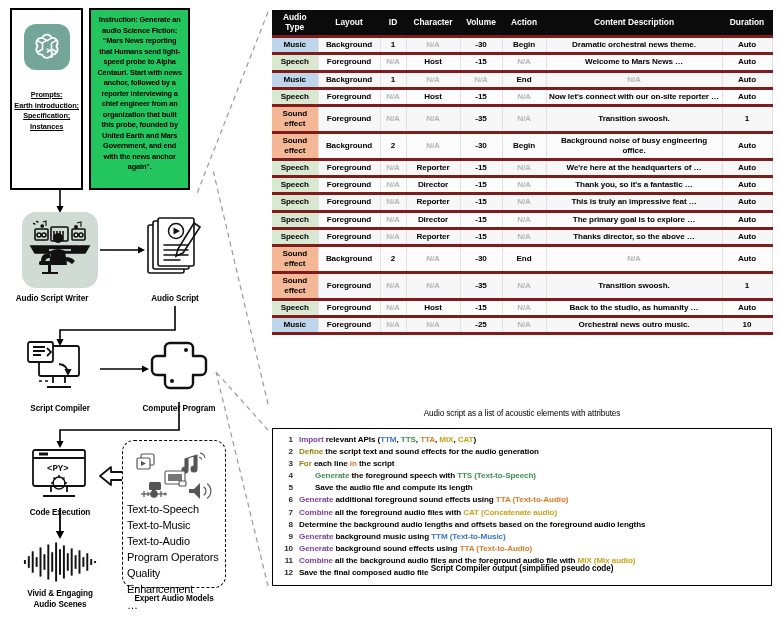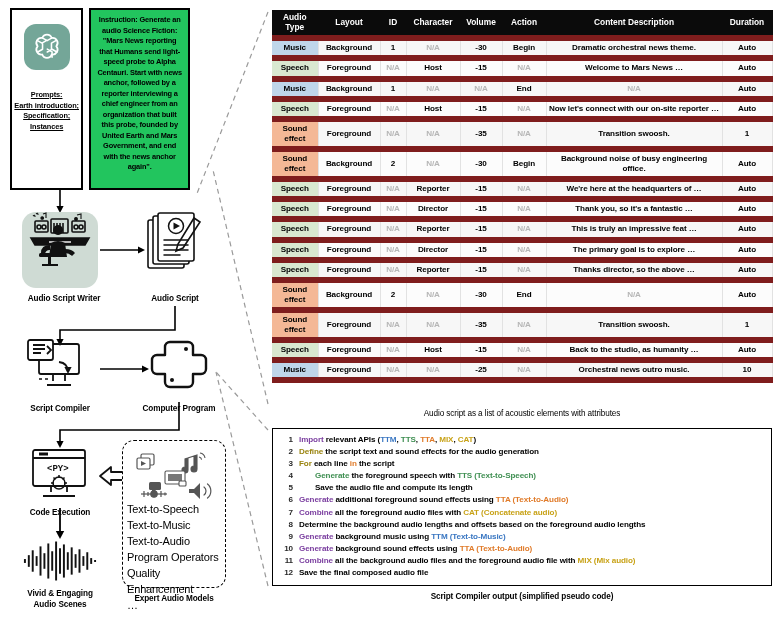--- a/index.html
+++ b/index.html
@@ -26,25 +26,25 @@
   .prompt-a-label { margin-top: 20px; font-size: 7.4px; line-height: 1.45; text-align: center;
                     font-weight: 700; letter-spacing: -0.1px; text-decoration: underline; }
   .prompt-box-b { width: 104px; height: 182px; border: 2px solid #000; background: #22c55e;
                   margin-left: 6px; padding: 5px 5px 0 5px; }
   .instruction { font-size: 7.4px; line-height: 1.42; text-align: center; font-weight: 700;
                  letter-spacing: -0.15px; }
 
   .nodelabel { font-size: 8.2px; font-weight: 700; text-align: center; letter-spacing: -0.1px; }
   .nodelabel.two { line-height: 1.35; }
 
-  .icon-wrap { display: flex; justify-content: center; }
+  .icon-wrap { display: flex; align-items: center; justify-content: center; }
 
   .asw { position: absolute; left: 22px; top: 212px; width: 76px; height: 76px;
          border-radius: 14px; background: #cfdbd4; }
-  .asw-lbl { position: absolute; left: 12px; top: 294px; width: 104px; }
+  .asw-lbl { position: absolute; left: 0; top: 294px; width: 104px; }
 
   .ascript { position: absolute; left: 140px; top: 212px; width: 70px; height: 76px; }
   .ascript-lbl { position: absolute; left: 130px; top: 294px; width: 90px; }
 
   .scomp { position: absolute; left: 22px; top: 338px; width: 76px; height: 62px; }
   .scomp-lbl { position: absolute; left: 8px; top: 404px; width: 104px; }
 
   .cprog { position: absolute; left: 148px; top: 338px; width: 62px; height: 62px; }
   .cprog-lbl { position: absolute; left: 128px; top: 404px; width: 102px; }
 
@@ -73,21 +73,21 @@
                       font-size: 8.1px; }
   table.audio-table th {
     background: #0b0b0b; color: #fff; font-weight: 700; font-size: 8.4px;
     padding: 3px 1px; text-align: center; line-height: 1.15;
     border-right: 1px solid #0b0b0b;
   }
   table.audio-table td {
     text-align: center; padding: 2px 2px; line-height: 1.25;
     border-right: 1px solid #e2e2e2; font-weight: 700; letter-spacing: -0.1px;
   }
-  table.audio-table tr { border-bottom: 6px solid #7f1d1d; padding-left: 19px; }
+  table.audio-table tr { border-bottom: 3px solid #7f1d1d; padding-left: 19px; }
   table.audio-table tbody tr:nth-child(odd) td { background: #f7f7f7; }
   table.audio-table tbody tr:nth-child(even) td { background: #fcfcfc; }
   td.na { color: #b6b6b6; }
   td.type-music    { background: #bfd6ea !important; }
   td.type-speech   { background: #d9e8d0 !important; }
   td.type-sfx      { background: #f4b896 !important; }
   .c-type { width: 46px; }
   .c-layout { width: 62px; }
   .c-id { width: 26px; }
   .c-char { width: 54px; }
@@ -100,21 +100,21 @@
                    letter-spacing: -0.1px; }
 
   
   .code-box { position: absolute; left: 272px; top: 428px; width: 500px; height: 158px;
               border: 1.6px solid #000; background: #fff; padding: 5px 4px 4px 4px; }
   .code-line { display: flex; align-items: baseline; font-size: 8.1px; line-height: 12.1px;
                white-space: pre; letter-spacing: -0.1px; }
   .ln { width: 16px; text-align: right; margin-right: 6px; color: #2a2a2a; font-weight: 700;
         font-size: 8.1px; flex: none; }
   .code-txt { font-weight: 700; }
-  .code-caption { position: absolute; left: 272px; top: 592px; width: 500px;
+  .code-caption { position: absolute; left: 272px; top: 564px; width: 500px;
                   text-align: center; font-size: 8.2px; font-weight: 700;
                   letter-spacing: -0.1px; }
 
   .kw-purple { color: #7b3fa0; }
   .kw-olive  { color: #9a8410; }
   .kw-orange { color: #e07b2a; }
   .kw-green  { color: #3f8f52; }
   .kw-blue   { color: #3a77c2; }
   .kw-gold   { color: #c8a217; }
   .kw-black  { color: #000; }

